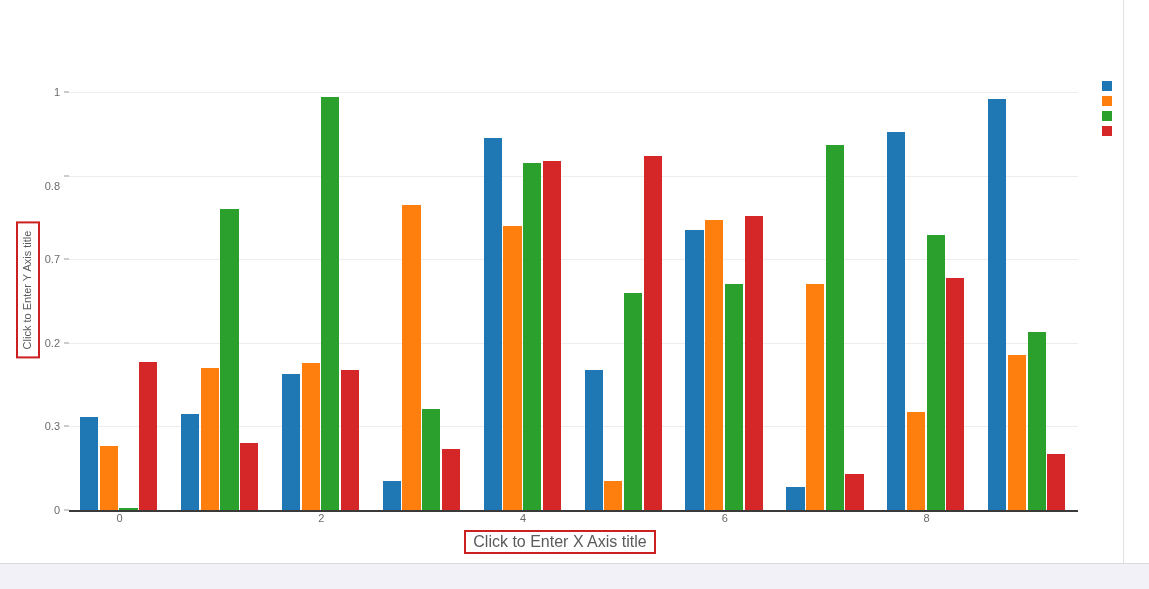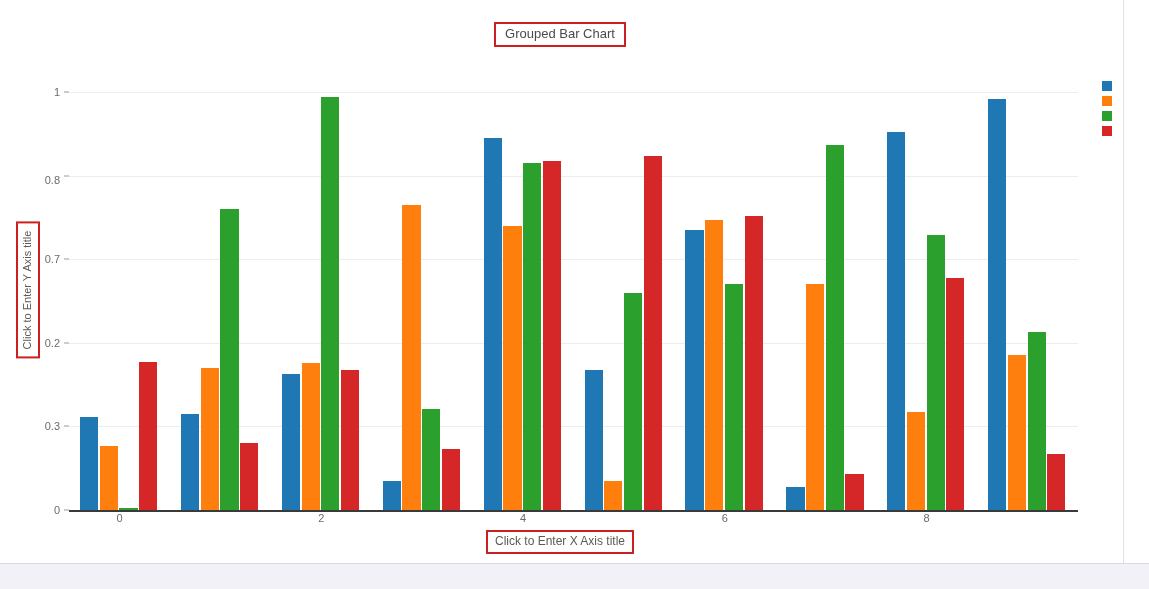--- a/index.html
+++ b/index.html
@@ -164,21 +164,21 @@
     position: absolute;
     left: 0;
     top: 530px;
     width: 1120px;
     text-align: center;
   }
   #x-axis-title .editable-box {
     display: inline-block;
     padding: 3px 7px 4px 7px;
     border: 2px solid #cc1f1f;
-    font-size: 12px;
+    font-size: 16px;
     color: #5a5a5a;
     line-height: 13px;
     background: #ffffff;
   }
   #y-axis-title {
     position: absolute;
     left: 18px;
     top: 228px;
     width: 20px;
     height: 124px;
@@ -197,42 +197,39 @@
     background: #ffffff;
   }
 </style>
 </head>
 <body>
 
 <div id="page">
 
   <div id="chart">
 
-    <div id="chart-title">
-      <span class="editable-box">Grouped Bar Chart</span>
-    </div>
 
     <div id="plot">
       <div id="gridlines">
           <div class="gridline" style="top: 334.4px;"></div>
           <div class="gridline" style="top: 250.8px;"></div>
           <div class="gridline" style="top: 167.2px;"></div>
           <div class="gridline" style="top: 83.6px;"></div>
           <div class="gridline" style="top: 0px;"></div>
         </div>
       <div id="yticks">
           <div class="ytick" style="top: 418px;">0</div>
           <div class="ytick-mark" style="top: 418px;"></div>
           <div class="ytick" style="top: 334.4px;">0.3</div>
           <div class="ytick-mark" style="top: 334.4px;"></div>
           <div class="ytick" style="top: 250.8px;">0.2</div>
           <div class="ytick-mark" style="top: 250.8px;"></div>
           <div class="ytick" style="top: 167.2px;">0.7</div>
           <div class="ytick-mark" style="top: 167.2px;"></div>
-          <div class="ytick" style="top: 88px;">0.8</div>
+          <div class="ytick" style="top: 94px;">0.8</div>
           <div class="ytick-mark" style="top: 83.6px;"></div>
           <div class="ytick" style="top: 0px;">1</div>
           <div class="ytick-mark" style="top: 0px;"></div>
         </div>
       <div id="bars">
           <div class="bar-group" style="left: 11.099px; width: 78.702px;">
             <div class="bar" style="left: 0px; width: 18.1755px; height: 92.796px; background: rgb(31, 119, 180);"></div>
             <div class="bar" style="left: 19.6755px; width: 18.1755px; height: 63.536px; background: rgb(255, 127, 14);"></div>
             <div class="bar" style="left: 39.351px; width: 18.1755px; height: 2.09px; background: rgb(44, 160, 44);"></div>
             <div class="bar" style="left: 59.0265px; width: 18.1755px; height: 147.972px; background: rgb(214, 39, 40);"></div>

